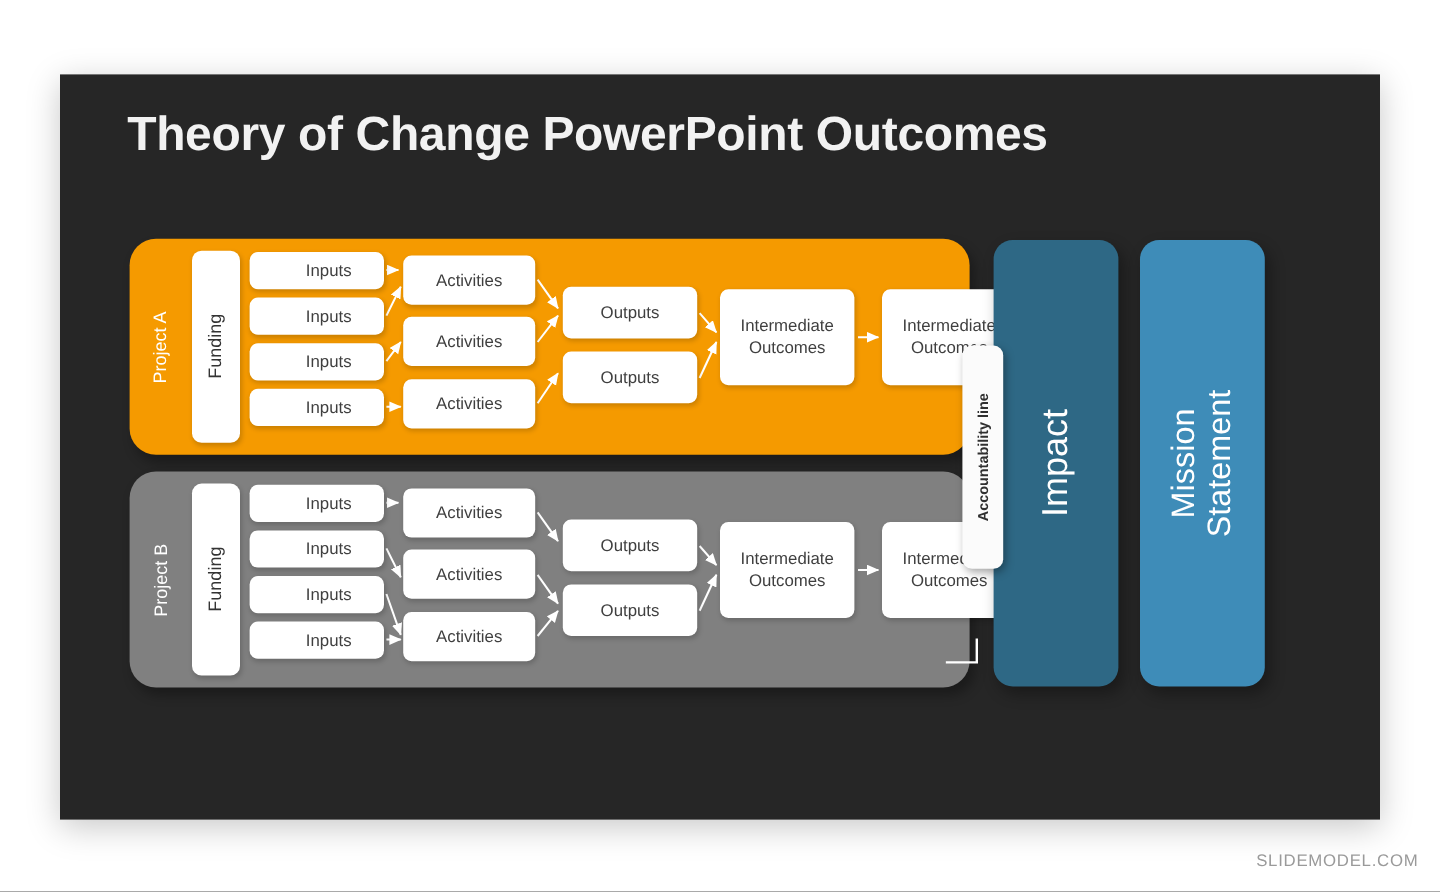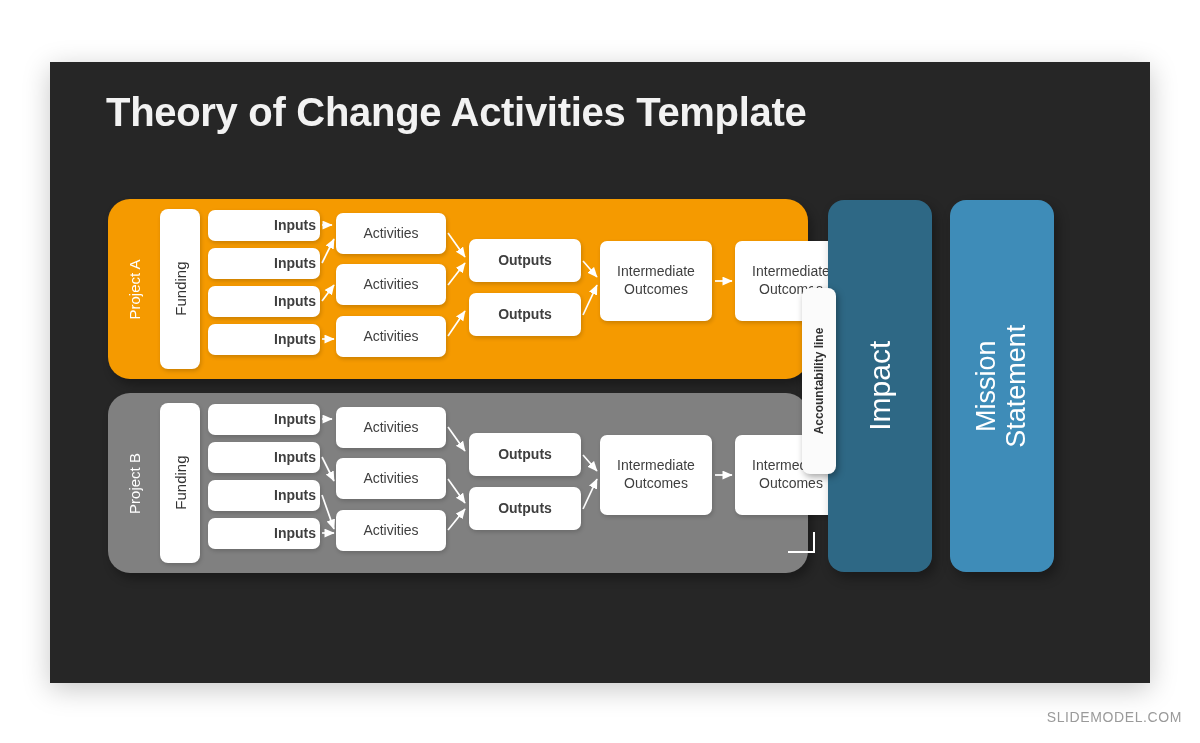--- a/index.html
+++ b/index.html
@@ -106,42 +106,40 @@
     white-space: nowrap;
     font-size: 15px;
     color: #333;
   }
 
   .input-box {
     width: 112px;
     height: 31px;
     left: 100px;
     justify-content: flex-end;
-    padding-right: 4px;
-    font-weight: bold;
+    padding-right: 27px;
   }
   .input-box.i0 { top: 11px; }
   .input-box.i1 { top: 49px; }
   .input-box.i2 { top: 87px; }
   .input-box.i3 { top: 125px; }
 
   .activity-box {
     width: 110px;
     height: 41px;
     left: 228px;
   }
   .activity-box.a0 { top: 14px; }
   .activity-box.a1 { top: 65px; }
   .activity-box.a2 { top: 117px; }
 
   .output-box {
     width: 112px;
     height: 43px;
     left: 361px;
-    font-weight: bold;
   }
   .output-box.o0 { top: 40px; }
   .output-box.o1 { top: 94px; }
 
   .outcome-box {
     width: 112px;
     height: 80px;
     left: 492px;
     top: 42px;
   }
@@ -230,21 +228,21 @@
     font-size: 14px;
     letter-spacing: 0.6px;
     color: #9a9a9a;
   }
 </style>
 </head>
 <body>
 
 <div id="slide">
 
-  <div id="slide-title">Theory of Change Activities Template</div>
+  <div id="slide-title">Theory of Change PowerPoint Outcomes</div>
 
   <div class="project-band band-a">
 
     <svg class="band-svg" viewBox="0 0 700 180">
       <defs>
         <marker id="ahA" markerWidth="7" markerHeight="7" refX="5.6" refY="2.6" orient="auto">
           <path d="M0,0 L6,2.6 L0,5.2 z" fill="#ffffff"></path>
         </marker>
       </defs>
       <g stroke="#ffffff" stroke-width="1.7" fill="none" marker-end="url(#ahA)">

